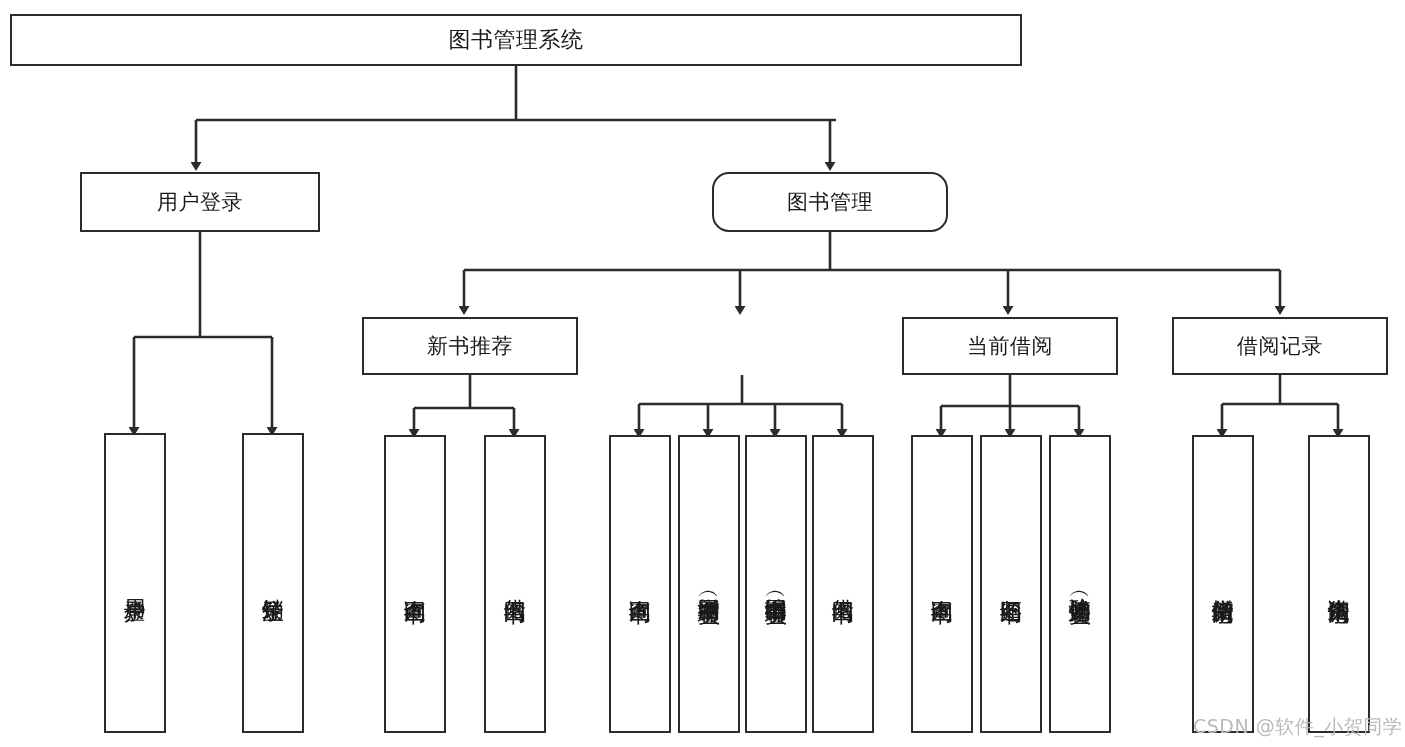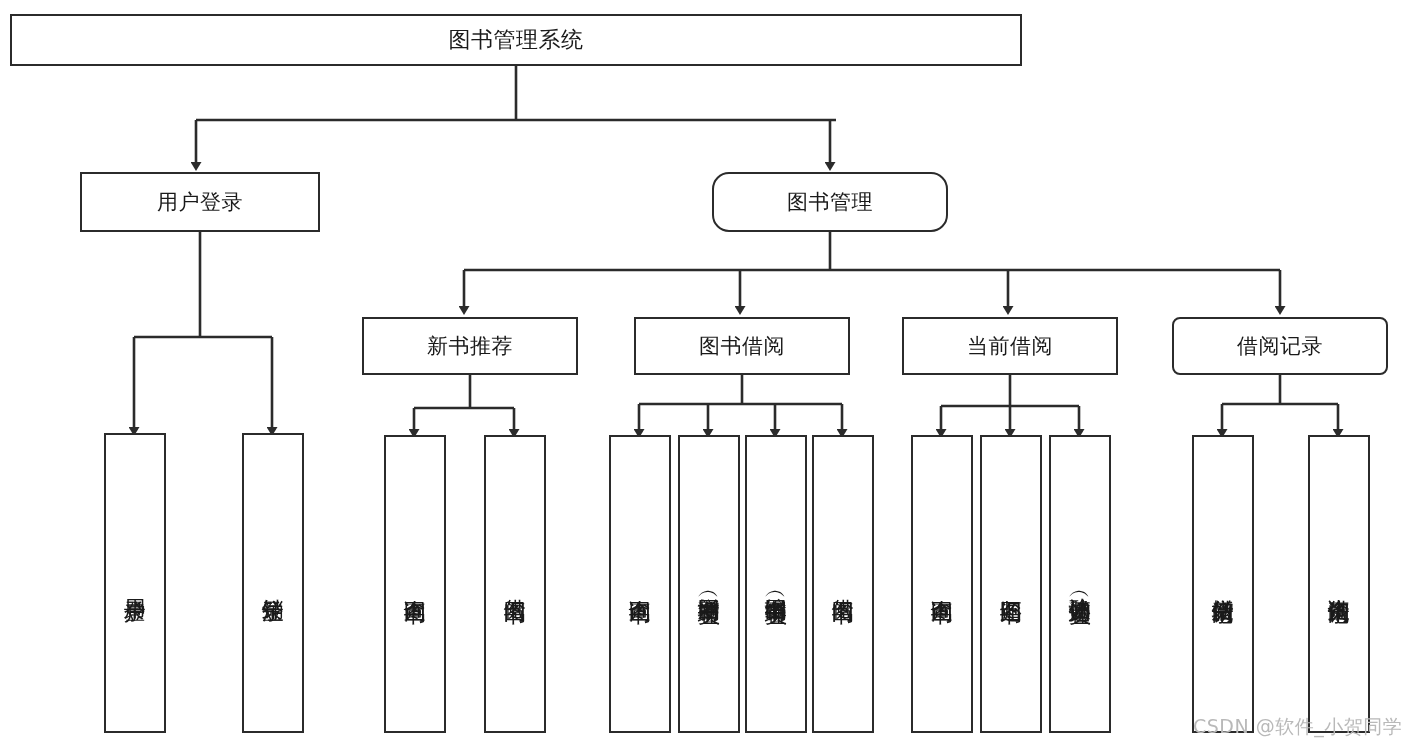--- a/index.html
+++ b/index.html
@@ -133,29 +133,26 @@
   </div>
 
   <div class="node horiz" style="left:712px; top:172px; width:236px; height:60px;border-radius:17px;">
     <span class="node-label">图书管理</span>
   </div>
 
   <div class="node horiz" style="left:362px; top:317px; width:216px; height:58px;">
     <span class="node-label">新书推荐</span>
   </div>
 
-  <div class="node horiz" style="left:634px; top:317px; width:216px; height:58px;">
-    <span class="node-label">图书借阅</span>
-  </div>
 
   <div class="node horiz" style="left:902px; top:317px; width:216px; height:58px;align-items:center;">
     <span class="node-label">当前借阅</span>
   </div>
 
-  <div class="node horiz" style="left:1172px; top:317px; width:216px; height:58px;border-radius:8px;">
+  <div class="node horiz" style="left:1172px; top:317px; width:216px; height:58px;">
     <span class="node-label">借阅记录</span>
   </div>
 
   <div class="node vert" style="left:104px; top:433px; width:62px; height:300px;">
     <span class="node-label">用户登录</span>
   </div>
 
   <div class="node vert" style="left:242px; top:433px; width:62px; height:300px;">
     <span class="node-label">注销登录</span>
   </div>

